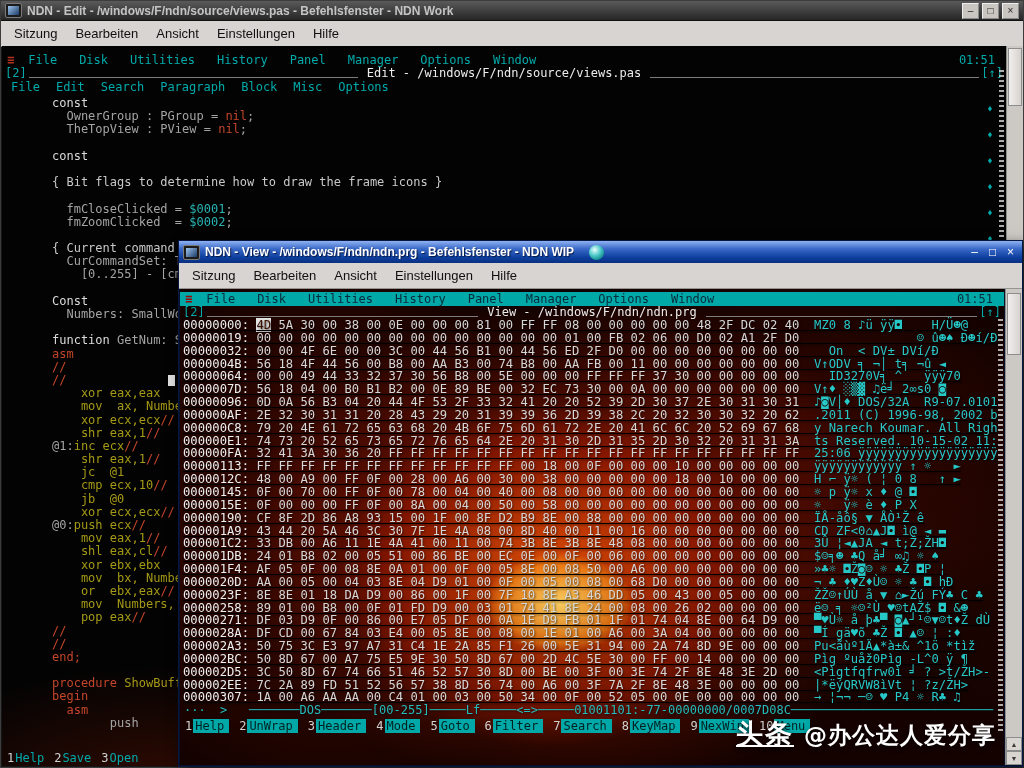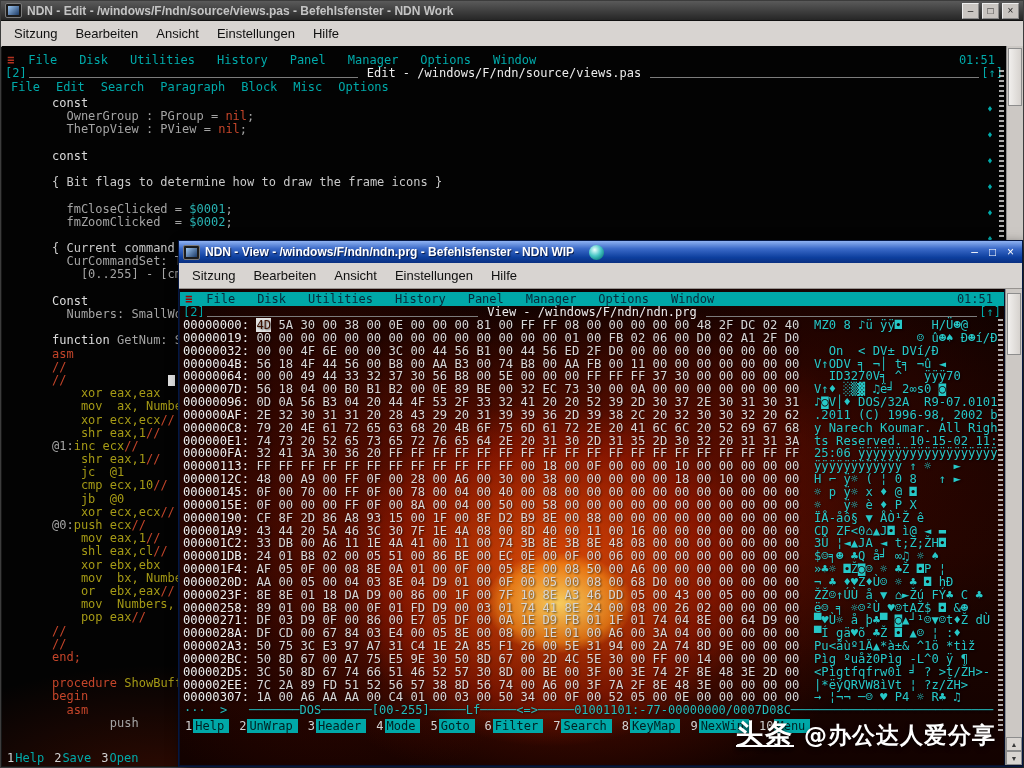--- a/index.html
+++ b/index.html
@@ -77,21 +77,21 @@
   
   .front{left:178px;top:240px;width:845px;height:527px;background:#081028;border:1px solid #051742;box-shadow:4px 5px 12px rgba(0,0,0,.7);}
   .front .term{top:48px;padding-top:3px;right:18px;
     background:
       radial-gradient(ellipse 95px 65px at 46% 66%, rgba(255,228,110,.85), rgba(255,160,30,.55) 60%, transparent 78%),
       radial-gradient(ellipse 265px 215px at 45% 60%, rgba(255,100,10,.70), rgba(185,32,0,.42) 60%, transparent 80%),
       radial-gradient(ellipse 430px 335px at 48% 54%, rgba(162,26,0,.78), transparent 76%),
       radial-gradient(ellipse 310px 430px at 18% 45%, rgba(118,16,0,.45), transparent 75%),
       radial-gradient(ellipse 390px 310px at 74% 32%, rgba(86,10,0,.5), transparent 75%),
       linear-gradient(180deg,#0c0100,#1d0400 55%,#130200);}
-  .hex{padding-left:3px;font-size:12.2px;}
+  .hex{padding-left:3px;font-size:12.2px;text-decoration:underline;}
   .hex-row{height:12.85px;line-height:12.85px;white-space:pre;text-shadow:1px 1px 2px rgba(0,0,0,.6);}
   .hx-addr{color:#efefef;}
   .hx-bytes{color:#d6d6d6;}
   .hx-ascii{color:#27c8c8;}
   .hx-cursor{background:#e2e2e2;color:#3a1000;}
   .statusrow{height:13px;line-height:13px;font-size:12px;color:#24bcbc;white-space:pre;overflow:hidden;padding-left:4px;text-shadow:1px 1px 2px rgba(0,0,0,.6);}
   .front .fkeys{height:15px;padding-left:4px;margin-top:1px;}
   .front .fk-l{background:#00A8A8;color:#002020;padding:0 5px 0 2px;}
   .front .vmarks{right:1px;top:30px;bottom:32px;}
 

